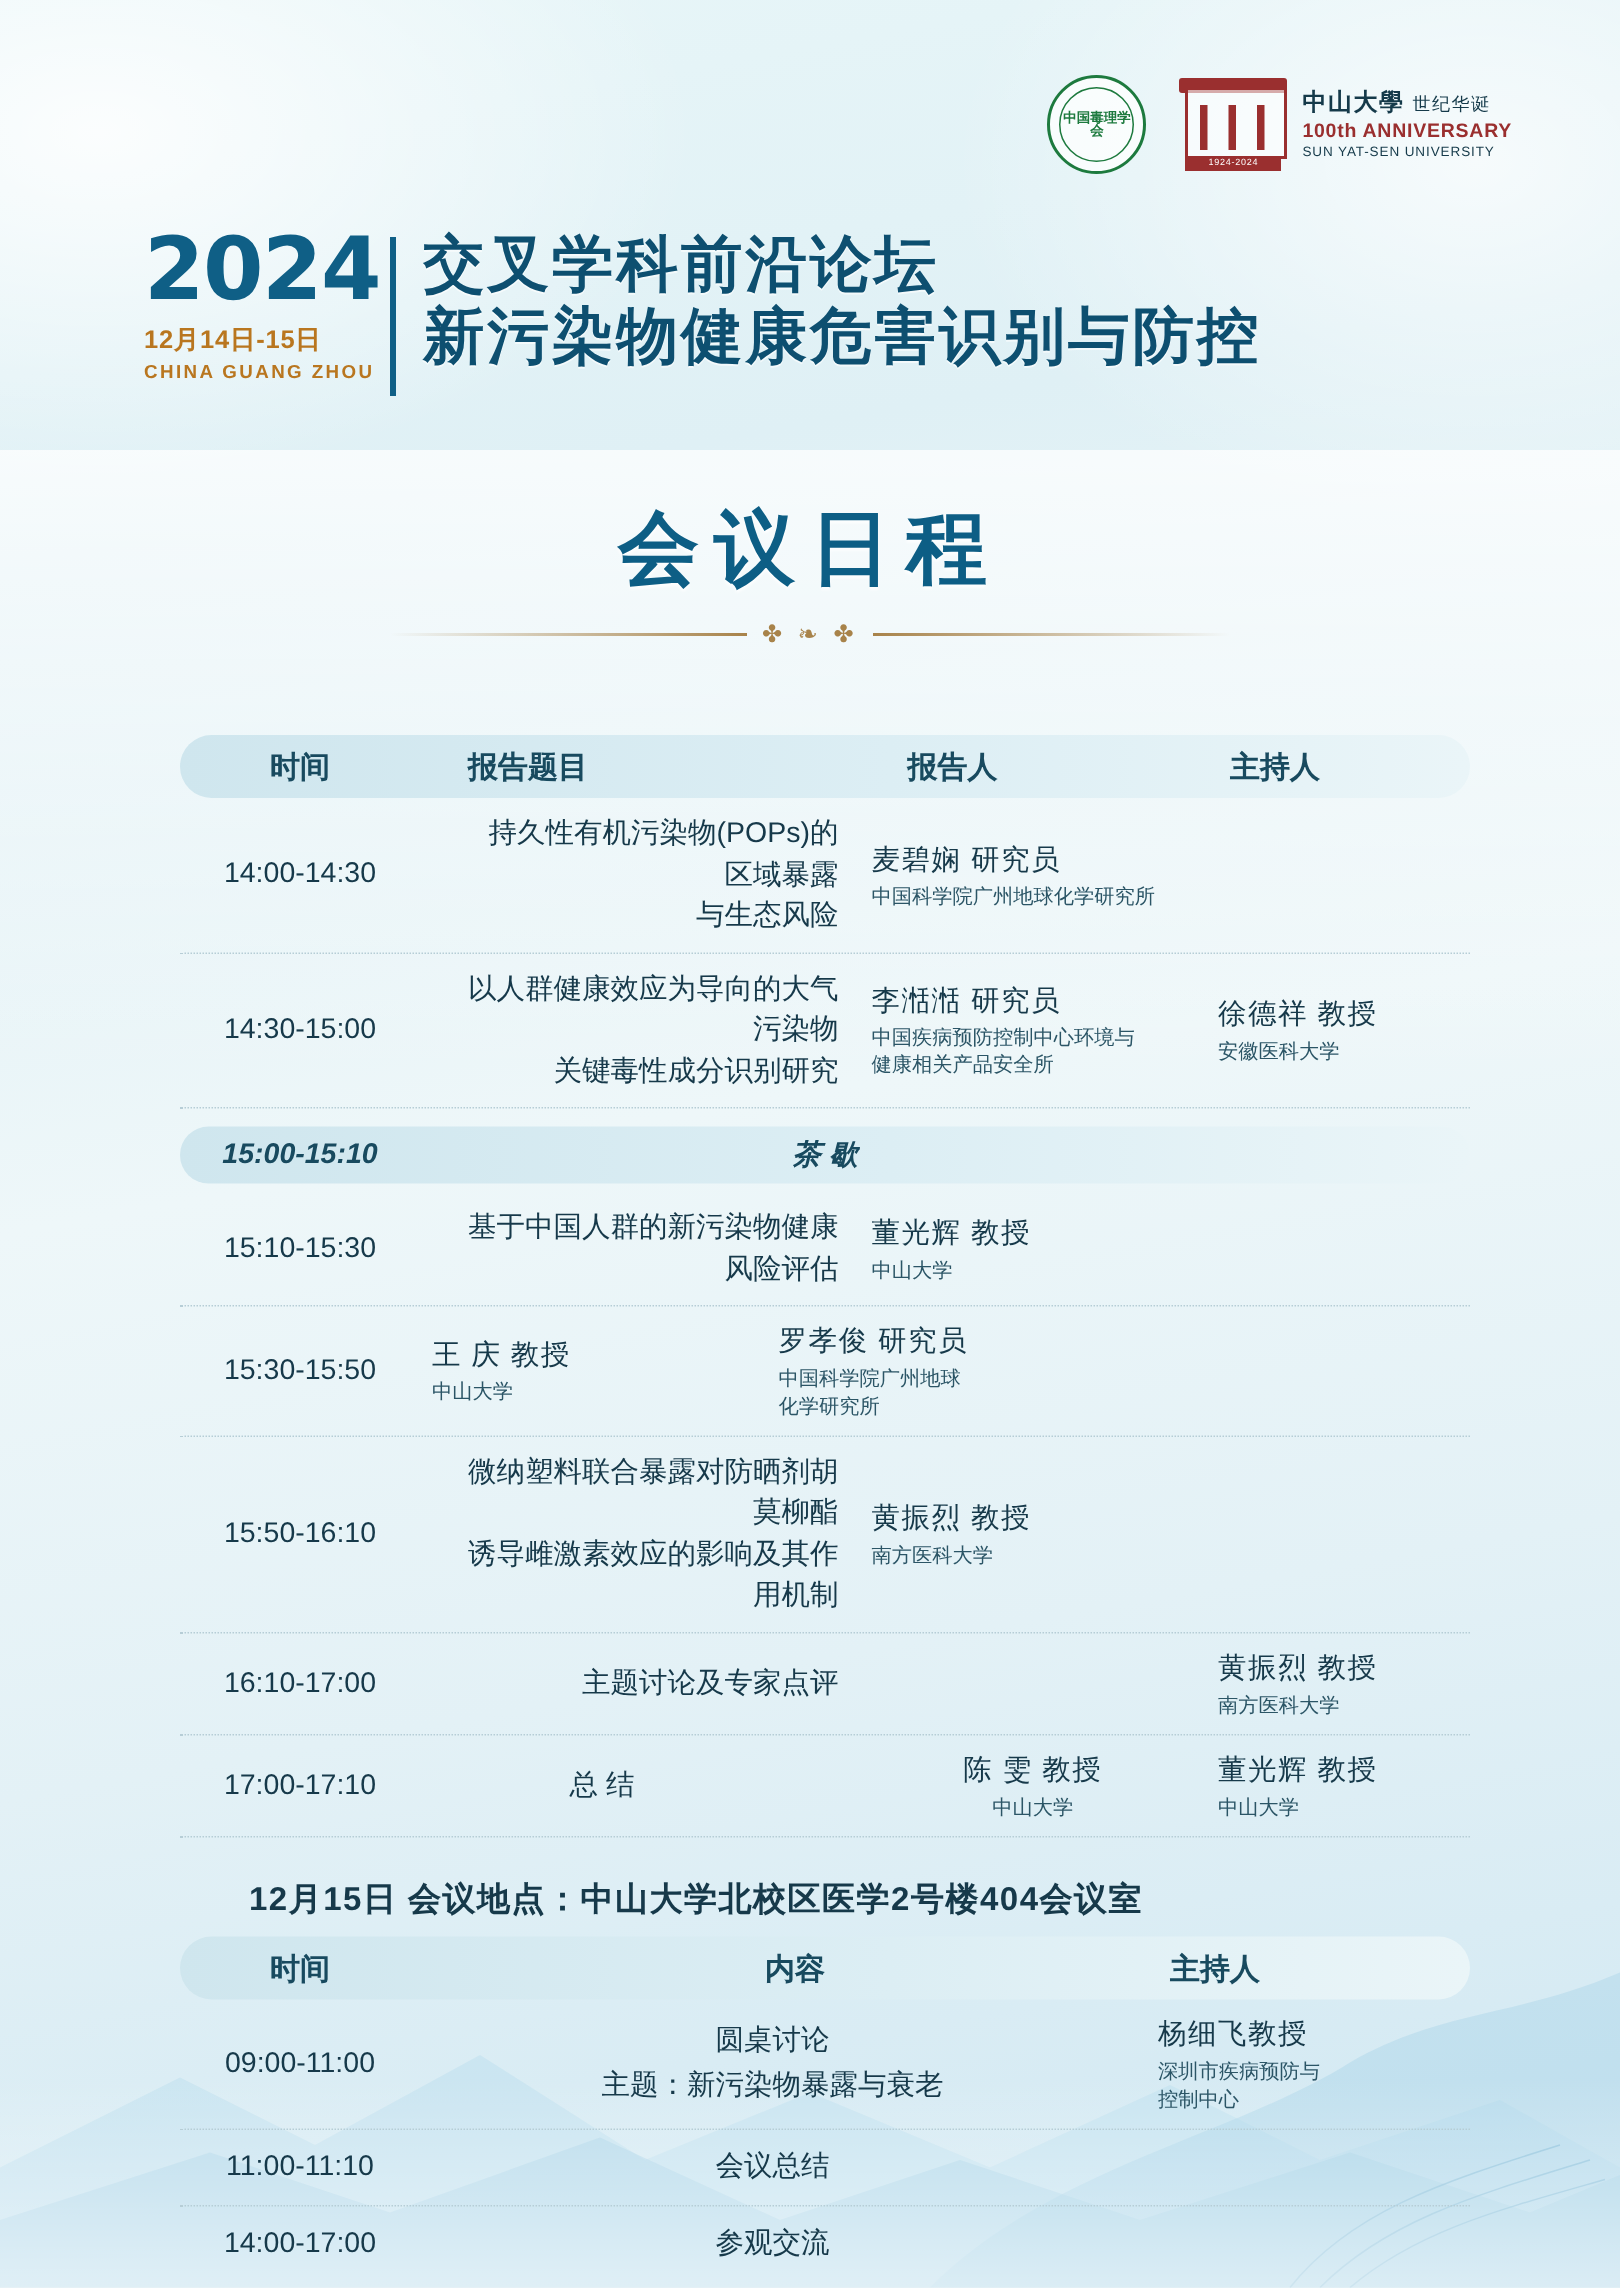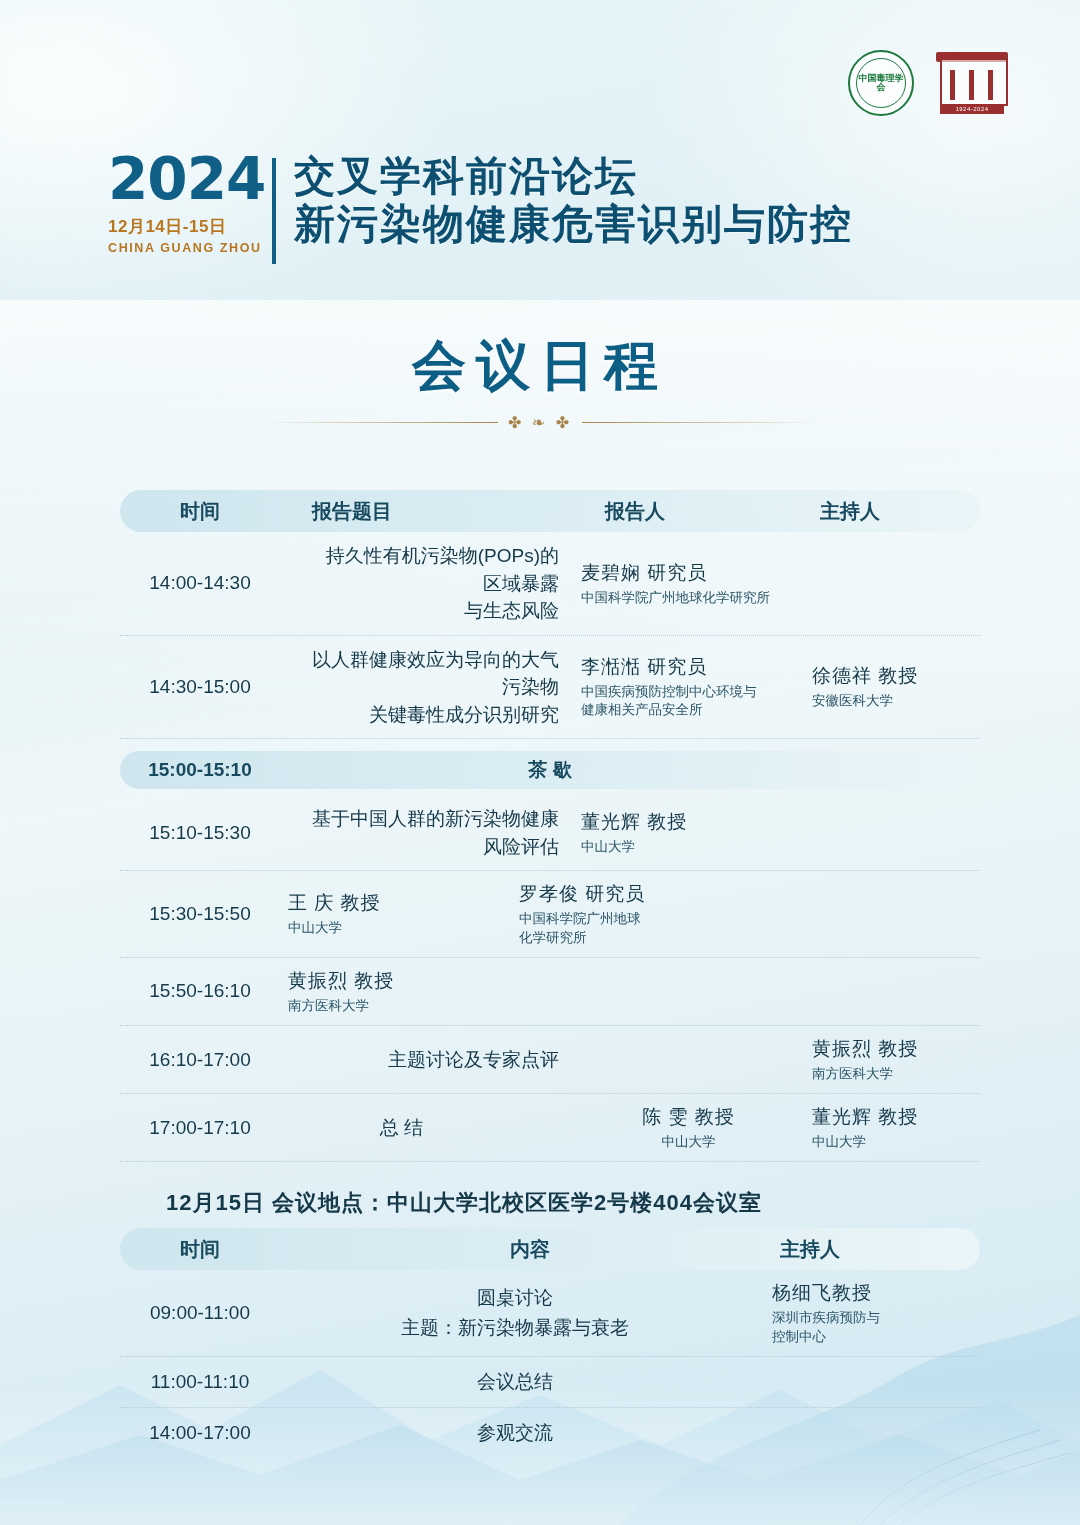--- a/index.html
+++ b/index.html
@@ -35,21 +35,21 @@
   .sysu-mark .roof{position:absolute;left:0;top:0;width:72px;height:10px;background:#9a2f2f;border-radius:2px;}
   .sysu-mark .col{position:absolute;top:18px;width:5px;height:30px;background:#9a2f2f;}
   .sysu-mark .ribbon{position:absolute;left:4px;bottom:0;width:64px;height:10px;background:#9a2f2f;
      color:#fff;font-size:6px;text-align:center;line-height:10px;letter-spacing:.5px;}
   .sysu-text{line-height:1.25;}
   .sysu-cn{font-size:16px;color:#153a4a;font-weight:bold;letter-spacing:1px;}
   .sysu-100{font-size:13px;color:#9a2f2f;font-weight:bold;letter-spacing:.5px;}
   .sysu-en{font-size:9px;color:#153a4a;letter-spacing:.6px;}
 
   
-  .title-block{position:absolute;left:108px;top:152px;display:flex;align-items:flex-start;}
+  .title-block{position:absolute;left:96px;top:152px;display:flex;align-items:flex-start;}
   .year-col{width:160px;text-align:left;}
   .year{font-size:58px;font-weight:bold;color:#0f5f86;letter-spacing:-1px;line-height:.95;
      font-family:"DejaVu Sans",sans-serif;}
   .date{font-size:17px;color:#b9761f;margin-top:8px;letter-spacing:.5px;font-weight:bold;}
   .city{font-size:12.5px;color:#b9761f;letter-spacing:1.6px;margin-top:3px;font-weight:bold;}
   .vline{width:4px;align-self:stretch;background:#0f5f86;margin:6px 18px 0 4px;height:106px;}
   .main-title{line-height:1.18;}
   .main-title div{font-size:41px;font-weight:bold;color:#0d4f70;letter-spacing:2px;
      text-shadow:0 1px 0 rgba(255,255,255,.6);}
 
@@ -60,21 +60,21 @@
   .ornament{margin:10px auto 0;width:560px;display:flex;align-items:center;justify-content:center;gap:10px;}
   .ornament .bar{height:1.5px;flex:1;background:linear-gradient(90deg,rgba(160,120,60,0),#a8834a);}
   .ornament .bar.r{background:linear-gradient(90deg,#a8834a,rgba(160,120,60,0));}
   .ornament .mid{color:#a8834a;font-size:16px;letter-spacing:3px;}
 
   
   .sheet{position:absolute;left:120px;top:490px;width:860px;}
   .row-head{display:flex;align-items:center;height:42px;border-radius:21px;
      background:linear-gradient(90deg,#cfe6ee,#dceef4 55%,#eaf5f8);font-size:20px;font-weight:bold;color:#184a5f;}
   .row-band{display:flex;align-items:center;height:38px;border-radius:19px;margin:6px 0;
-     background:linear-gradient(90deg,#cfe6ee,#dceef4 55%,#eaf5f8);font-size:19px;font-weight:bold;color:#184a5f;}
+     background:linear-gradient(90deg,#cfe6ee,#dceef4 55%,#eaf5f8);font-size:19px;font-weight:bold;color:#184a5f;font-style:italic;}
   .c-time{width:160px;text-align:center;flex:none;}
   .c-topic{flex:1;padding-left:32px;}
   .c-speaker{width:215px;flex:none;}
   .c-chair{width:160px;flex:none;text-align:left;}
   .row-head .c-topic{padding-left:32px;}
   .row-head .c-speaker{text-align:left;}
   .row-head .c-chair{text-align:left;}
 
   .trow{display:flex;align-items:center;min-height:62px;border-bottom:1.4px dotted #b6cdd6;}
   .trow:last-child{border-bottom:1.4px dotted #b6cdd6;}
@@ -123,20 +123,26 @@
   </div>
   <div class="sysu">
     <div class="sysu-mark">
       <div class="roof"></div>
       <div class="gate"></div>
       <div class="col" style="left:14px"></div>
       <div class="col" style="left:33px"></div>
       <div class="col" style="left:52px"></div>
       <div class="ribbon"><span>1924-2024</span></div>
     </div>
+    <div class="sysu-text">
+      <div class="sysu-cn"><span>中山大學</span>
+        <span style="font-size:12px;font-weight:normal">世纪华诞</span></div>
+      <div class="sysu-100">100th ANNIVERSARY</div>
+      <div class="sysu-en">SUN YAT-SEN UNIVERSITY</div>
+    </div>
   </div>
 </div>
 
 <div class="title-block">
   <div class="year-col">
     <div class="year">2024</div>
     <div class="date">12月14日-15日</div>
     <div class="city">CHINA GUANG ZHOU</div>
   </div>
   <div class="vline"></div>
@@ -221,20 +227,22 @@
     </div>
     <div class="c-chair">
       <div class="nm">罗孝俊 研究员</div>
       <div class="org" style="white-space:pre-line">中国科学院广州地球
 化学研究所</div>
     </div>
   </div>
 
   <div class="trow">
     <div class="c-time">15:50-16:10</div>
+    <div class="c-topic" style="white-space:pre-line">微纳塑料联合暴露对防晒剂胡莫柳酯
+诱导雌激素效应的影响及其作用机制</div>
     <div class="c-speaker">
       <div class="nm">黄振烈 教授</div>
       <div class="org" style="white-space:pre-line">南方医科大学</div>
     </div>
     <div class="c-chair">
       <div class="nm"></div>
       <div class="org" style="white-space:pre-line"></div>
     </div>
   </div>
 

